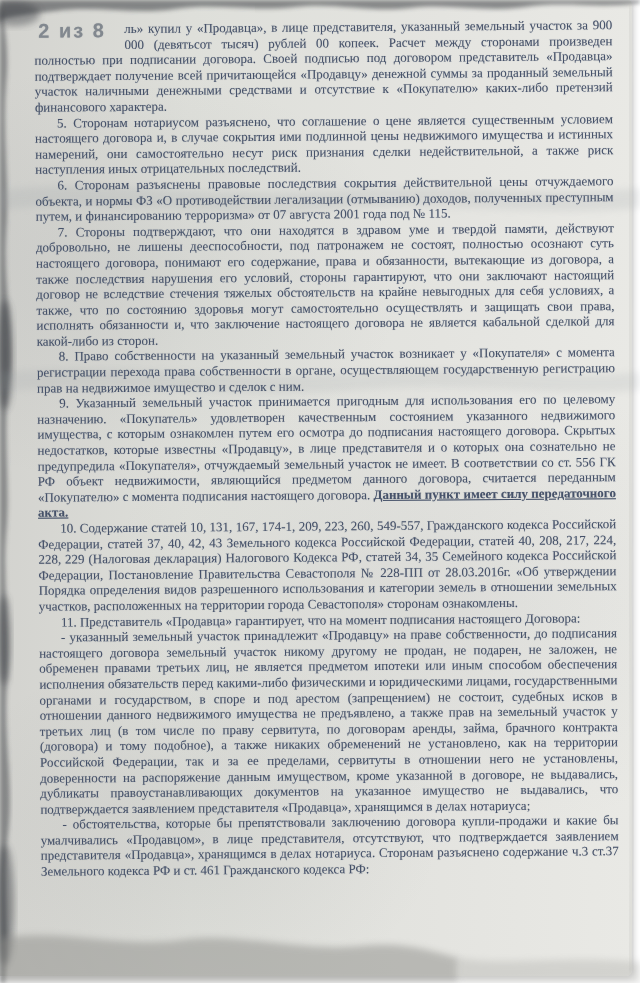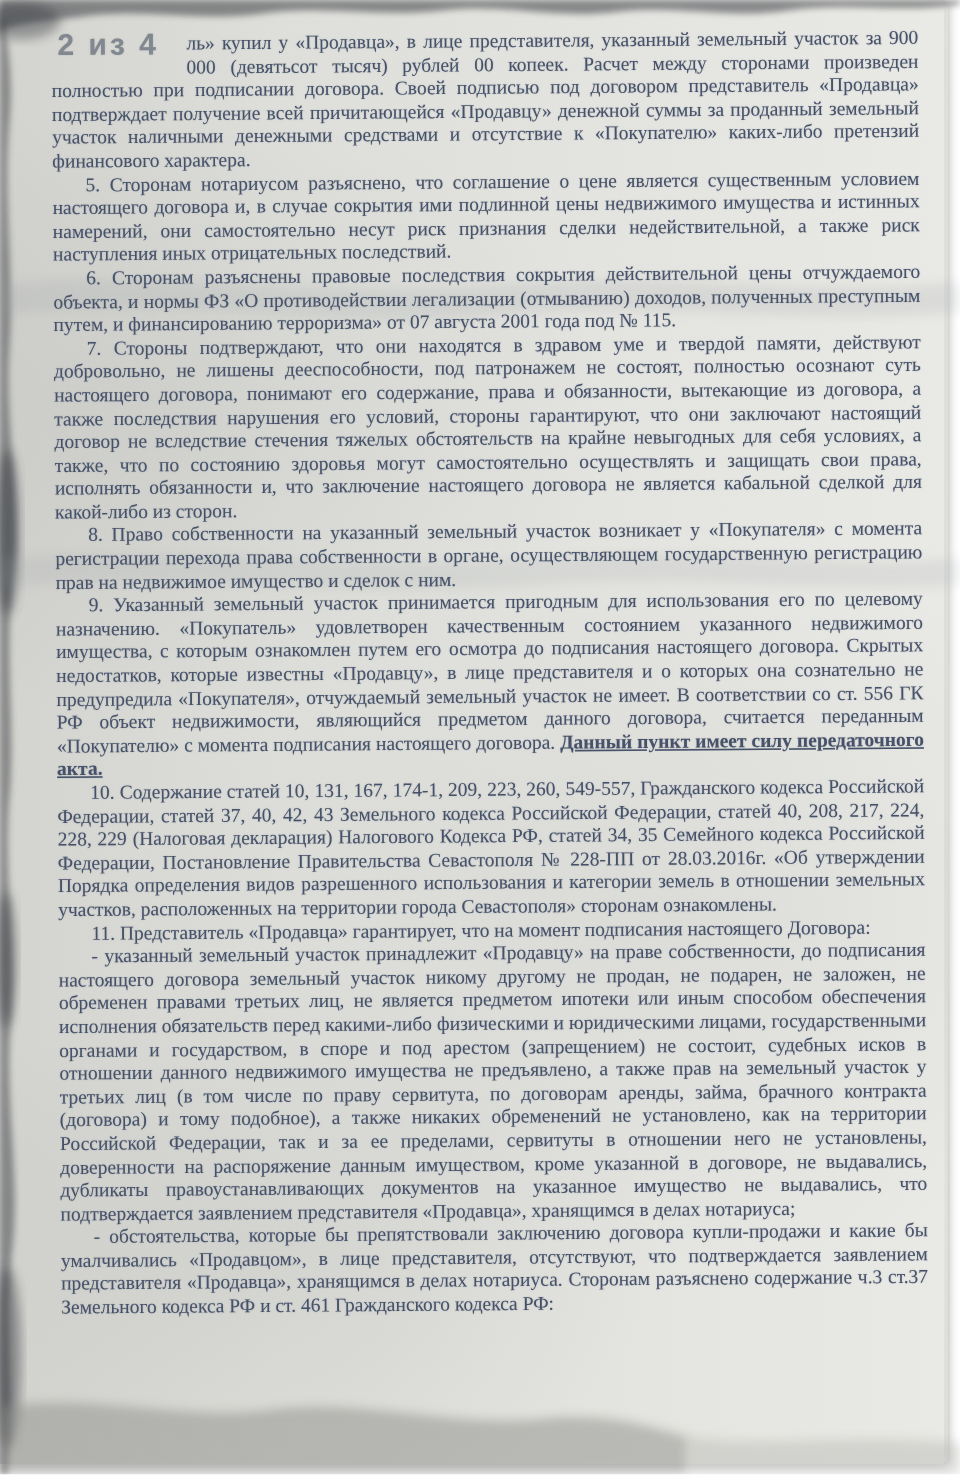--- a/index.html
+++ b/index.html
@@ -60,21 +60,21 @@
   <path d="M0,190 C110,178 220,200 330,190 C440,180 540,198 640,188 L640,208 C540,218 440,200 330,210 C220,220 110,198 0,210 Z" fill="#9aA0a4" opacity="0.18" filter="url(#b2)"></path>
   <path d="M0,372 C120,362 240,382 360,372 C470,363 560,380 640,372 L640,390 C560,398 470,381 360,390 C240,400 120,380 0,392 Z" fill="#9aa0a4" opacity="0.16" filter="url(#b2)"></path>
 
   <path d="M0,938 C60,928 120,948 180,940 C240,932 300,952 360,946 C405,941 435,952 458,958 L458,983 H0 Z" fill="#8e8e8a" opacity="0.5" filter="url(#b2)"></path>
   <path d="M458,958 C510,966 560,955 640,962 L640,983 H458 Z" fill="#b9b9b5" opacity="0.45" filter="url(#b2)"></path>
 
   <path d="M630,6 C633,200 628,450 632,700 C634,840 630,920 631,972" stroke="#b4b4b0" stroke-width="2" fill="none" opacity="0.6" filter="url(#b1)"></path>
 </svg>
 
 <div class="doc">
-  <div class="pagenum">2 из 4</div>
+  <div class="pagenum">2 из 8</div>
   <p class="no-indent"><span>ль» купил у «Продавца», в лице представителя, указанный земельный участок за 900 000 (девятьсот тысяч) рублей 00 копеек. Расчет между сторонами произведен полностью при подписании договора. Своей подписью под договором представитель «Продавца» подтверждает получение всей причитающейся «Продавцу» денежной суммы за проданный земельный участок наличными денежными средствами и отсутствие к «Покупателю» каких-либо претензий финансового характера.</span></p>
   <p><span>5. Сторонам нотариусом разъяснено, что соглашение о цене является существенным условием настоящего договора и, в случае сокрытия ими подлинной цены недвижимого имущества и истинных намерений, они самостоятельно несут риск признания сделки недействительной, а также риск наступления иных отрицательных последствий.</span></p>
   <p><span>6. Сторонам разъяснены правовые последствия сокрытия действительной цены отчуждаемого объекта, и нормы ФЗ «О противодействии легализации (отмыванию) доходов, полученных преступным путем, и финансированию терроризма» от 07 августа 2001 года под № 115.</span></p>
   <p><span>7. Стороны подтверждают, что они находятся в здравом уме и твердой памяти, действуют добровольно, не лишены дееспособности, под патронажем не состоят, полностью осознают суть настоящего договора, понимают его содержание, права и обязанности, вытекающие из договора, а также последствия нарушения его условий, стороны гарантируют, что они заключают настоящий договор не вследствие стечения тяжелых обстоятельств на крайне невыгодных для себя условиях, а также, что по состоянию здоровья могут самостоятельно осуществлять и защищать свои права, исполнять обязанности и, что заключение настоящего договора не является кабальной сделкой для какой-либо из сторон.</span></p>
   <p><span>8. Право собственности на указанный земельный участок возникает у «Покупателя» с момента регистрации перехода права собственности в органе, осуществляющем государственную регистрацию прав на недвижимое имущество и сделок с ним.</span></p>
   <p><span>9. Указанный земельный участок принимается пригодным для использования его по целевому назначению. «Покупатель» удовлетворен качественным состоянием указанного недвижимого имущества, с которым ознакомлен путем его осмотра до подписания настоящего договора. Скрытых недостатков, которые известны «Продавцу», в лице представителя и о которых она сознательно не предупредила «Покупателя», отчуждаемый земельный участок не имеет. В соответствии со ст. 556 ГК РФ объект недвижимости, являющийся предметом данного договора, считается переданным «Покупателю» с момента подписания настоящего договора. </span><span class="em">Данный пункт имеет силу передаточного акта.</span></p>
   <p><span>10. Содержание статей 10, 131, 167, 174-1, 209, 223, 260, 549-557, Гражданского кодекса Российской Федерации, статей 37, 40, 42, 43 Земельного кодекса Российской Федерации, статей 40, 208, 217, 224, 228, 229 (Налоговая декларация) Налогового Кодекса РФ, статей 34, 35 Семейного кодекса Российской Федерации, Постановление Правительства Севастополя № 228-ПП от 28.03.2016г. «Об утверждении Порядка определения видов разрешенного использования и категории земель в отношении земельных участков, расположенных на территории города Севастополя» сторонам ознакомлены.</span></p>
   <p><span>11. Представитель «Продавца» гарантирует, что на момент подписания настоящего Договора:</span></p>
   <p><span>- указанный земельный участок принадлежит «Продавцу» на праве собственности, до подписания настоящего договора земельный участок никому другому не продан, не подарен, не заложен, не обременен правами третьих лиц, не является предметом ипотеки или иным способом обеспечения исполнения обязательств перед какими-либо физическими и юридическими лицами, государственными органами и государством, в споре и под арестом (запрещением) не состоит, судебных исков в отношении данного недвижимого имущества не предъявлено, а также прав на земельный участок у третьих лиц (в том числе по праву сервитута, по договорам аренды, займа, брачного контракта (договора) и тому подобное), а также никаких обременений не установлено, как на территории Российской Федерации, так и за ее пределами, сервитуты в отношении него не установлены, доверенности на распоряжение данным имуществом, кроме указанной в договоре, не выдавались, дубликаты правоустанавливающих документов на указанное имущество не выдавались, что подтверждается заявлением представителя «Продавца», хранящимся в делах нотариуса;</span></p>
   <p><span>- обстоятельства, которые бы препятствовали заключению договора купли-продажи и какие бы умалчивались «Продавцом», в лице представителя, отсутствуют, что подтверждается заявлением представителя «Продавца», хранящимся в делах нотариуса. Сторонам разъяснено содержание ч.3 ст.37 Земельного кодекса РФ и ст. 461 Гражданского кодекса РФ:</span></p>

